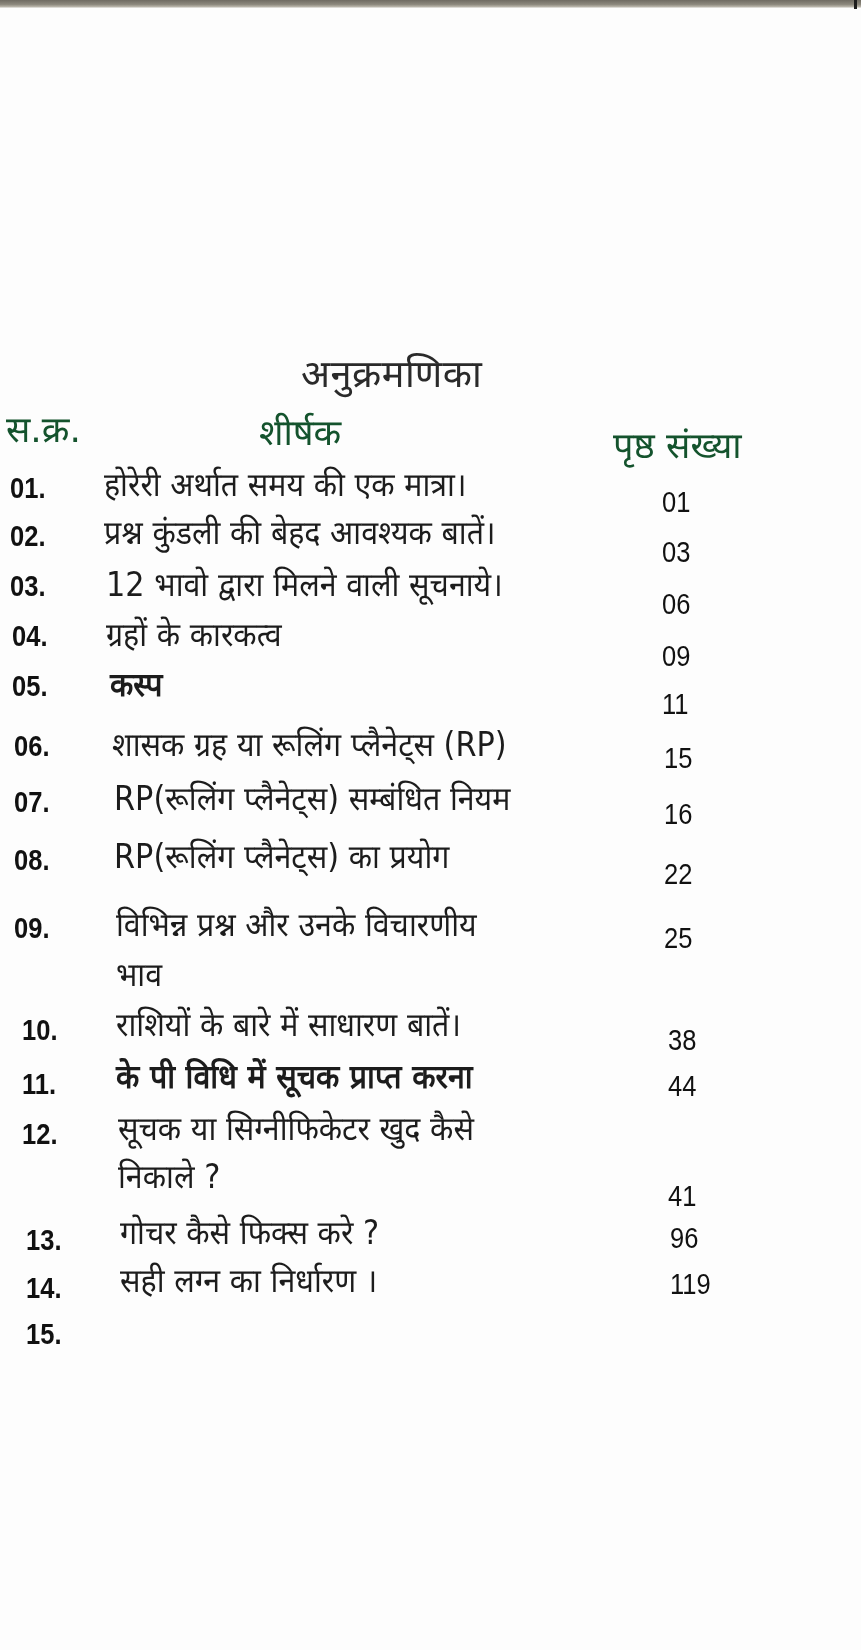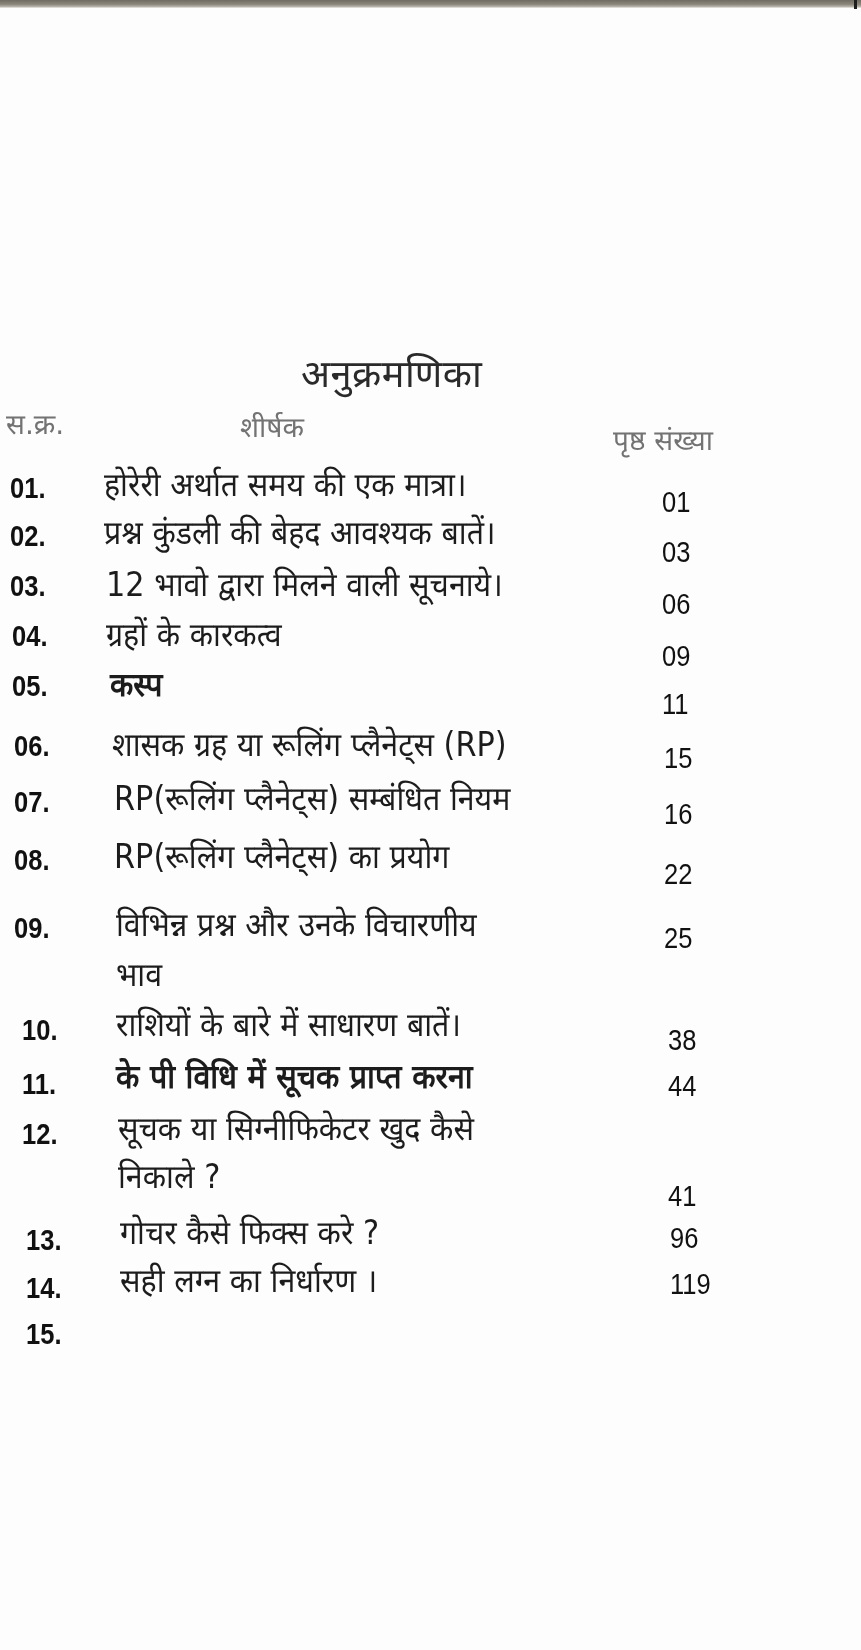--- a/index.html
+++ b/index.html
@@ -35,25 +35,25 @@
     .toc-title {
       position: absolute;
       left: 301px;
       top: 346px;
       font-size: 38px;
       color: #2a2a2a;
       letter-spacing: 0.5px;
     }
     .col-head {
       position: absolute;
-      font-size: 28px;
-      color: #737373;
+      font-size: 36px;
+      color: #14532d;
     }
     .col-head.sno { left: 6px; top: 404px; }
-    .col-head.title { left: 240px; top: 407px; }
+    .col-head.title { left: 259px; top: 407px; }
     .col-head.page { left: 613px; top: 420px; }
 
     .toc-row {
       position: absolute;
       left: 0;
       width: 861px;
     }
     .toc-num {
       position: absolute;
       font-family: "Liberation Sans", sans-serif;

